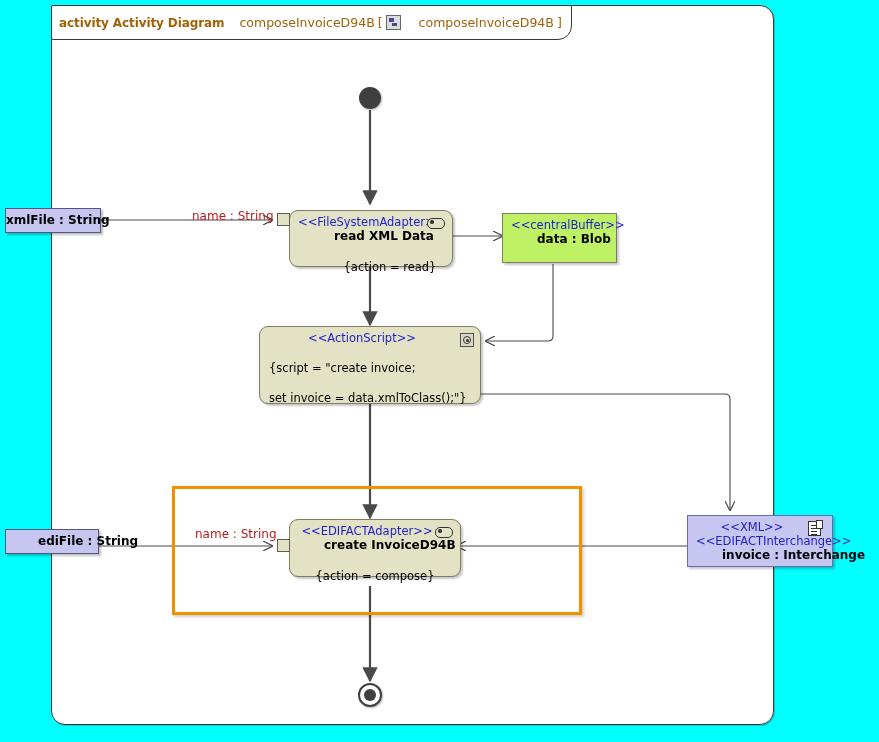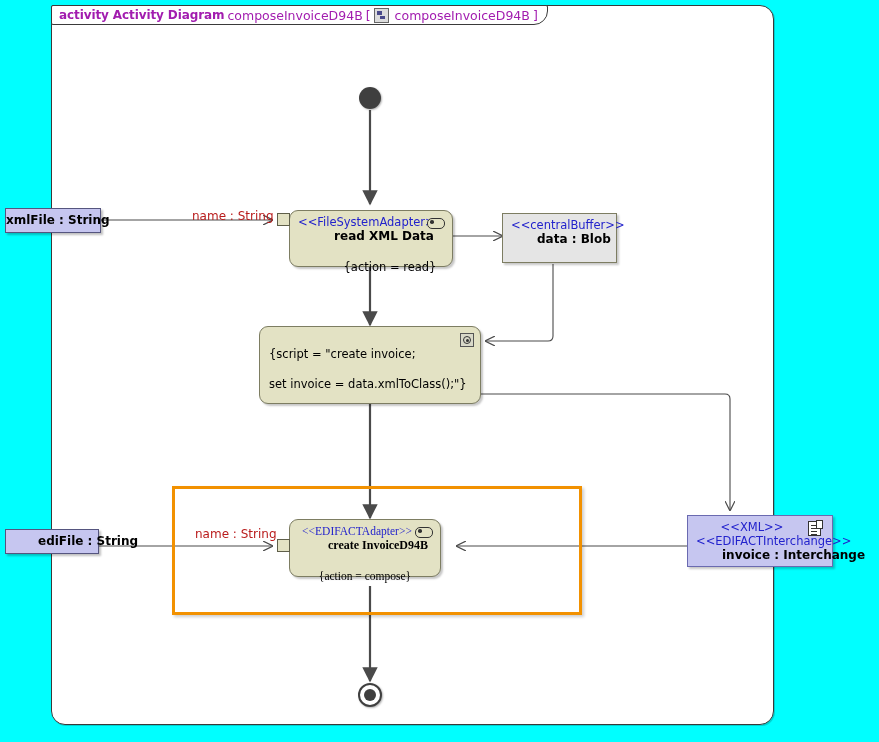--- a/index.html
+++ b/index.html
@@ -30,35 +30,35 @@
     background: #ffffff;
     border: 1px solid #3a3a3a;
     border-radius: 2px 14px 14px 14px;
     box-sizing: border-box;
     box-shadow: 1px 1px 0 rgba(0,0,0,0.18);
   }
   #frame-tab {
     position: absolute;
     left: 51px;
     top: 5px;
-    height: 20px;
+    height: 35px;
     background: #ffffff;
     border: 1px solid #3a3a3a;
     border-radius: 2px 2px 14px 2px;
     box-sizing: border-box;
     display: flex;
     align-items: center;
     padding: 0 9px 0 7px;
     white-space: nowrap;
     font-size: 12px;
-    color: #a21caf;
+    color: #a16207;
     z-index: 6;
   }
   .tab-kw { font-weight: bold; font-size: 12px; letter-spacing: -0.1px; }
-  .tab-name { margin-left: 3px; font-size: 12.5px; }
+  .tab-name { margin-left: 15px; font-size: 12.5px; }
   .tab-br { margin-left: 3px; font-size: 12.5px; }
   .tab-icon {
     display: inline-block;
     width: 13px; height: 13px;
     margin: 0 3px;
     position: relative;
     border: 1px solid #666;
     background: #dcdcdc;
     vertical-align: middle;
   }
@@ -177,21 +177,21 @@
     position: absolute;
     right: -3px; top: -2px;
     width: 7px; height: 9px;
     background: #ffffff;
     border: 1px solid #333;
     box-sizing: border-box;
   }
 
   
   .objnode {
-    background: #e5e5e5;
+    background: #bef264;
     border: 1px solid #7d7d62;
     box-shadow: 2px 2px 2px rgba(0,0,0,0.22);
     text-align: center;
     padding: 4px 8px 5px 8px;
   }
   .xmlnode {
     background: #c6c6f0;
     border: 1px solid #6a6ab0;
     box-shadow: 2px 2px 2px rgba(0,0,0,0.22);
     text-align: center;
@@ -364,26 +364,27 @@
     <span class="icon-adapter" style="right:7px; top:7px;"></span>
   </div>
   <div class="pin" style="left:277px; top:213px;"></div>
 
   <div class="node objnode" style="left:502px; top:213px; width:115px; height:50px;">
     <div class="stereo">&lt;&lt;centralBuffer&gt;&gt;</div>
     <div class="nname">data : Blob</div>
   </div>
 
   <div class="node action" style="left:259px; top:326px; width:222px; height:78px; padding-left:9px; padding-right:9px;">
+    <div class="stereo right-pad">&lt;&lt;ActionScript&gt;&gt;</div>
     <div class="nprop left">{script = "create invoice;</div>
     <div class="nprop left">set invoice = data.xmlToClass();"}</div>
     <span class="icon-script" style="right:6px; top:6px;"></span>
   </div>
 
-  <div class="node action" style="left:289px; top:519px; width:152px; height:58px;font-family:Liberation Serif, serif;">
+  <div class="node action" style="left:289px; top:519px; width:172px; height:58px;">
     <div class="stereo right-pad">&lt;&lt;EDIFACTAdapter&gt;&gt;</div>
     <div class="nname">create InvoiceD94B</div>
     <div class="nprop">{action = compose}</div>
     <span class="icon-adapter" style="right:7px; top:7px;"></span>
   </div>
   <div class="pin" style="left:277px; top:539px;"></div>
 
   <div class="node xmlnode" style="left:687px; top:515px; width:146px; height:52px;">
     <div class="stereo right-pad">&lt;&lt;XML&gt;&gt;</div>
     <div class="stereo">&lt;&lt;EDIFACTInterchange&gt;&gt;</div>

